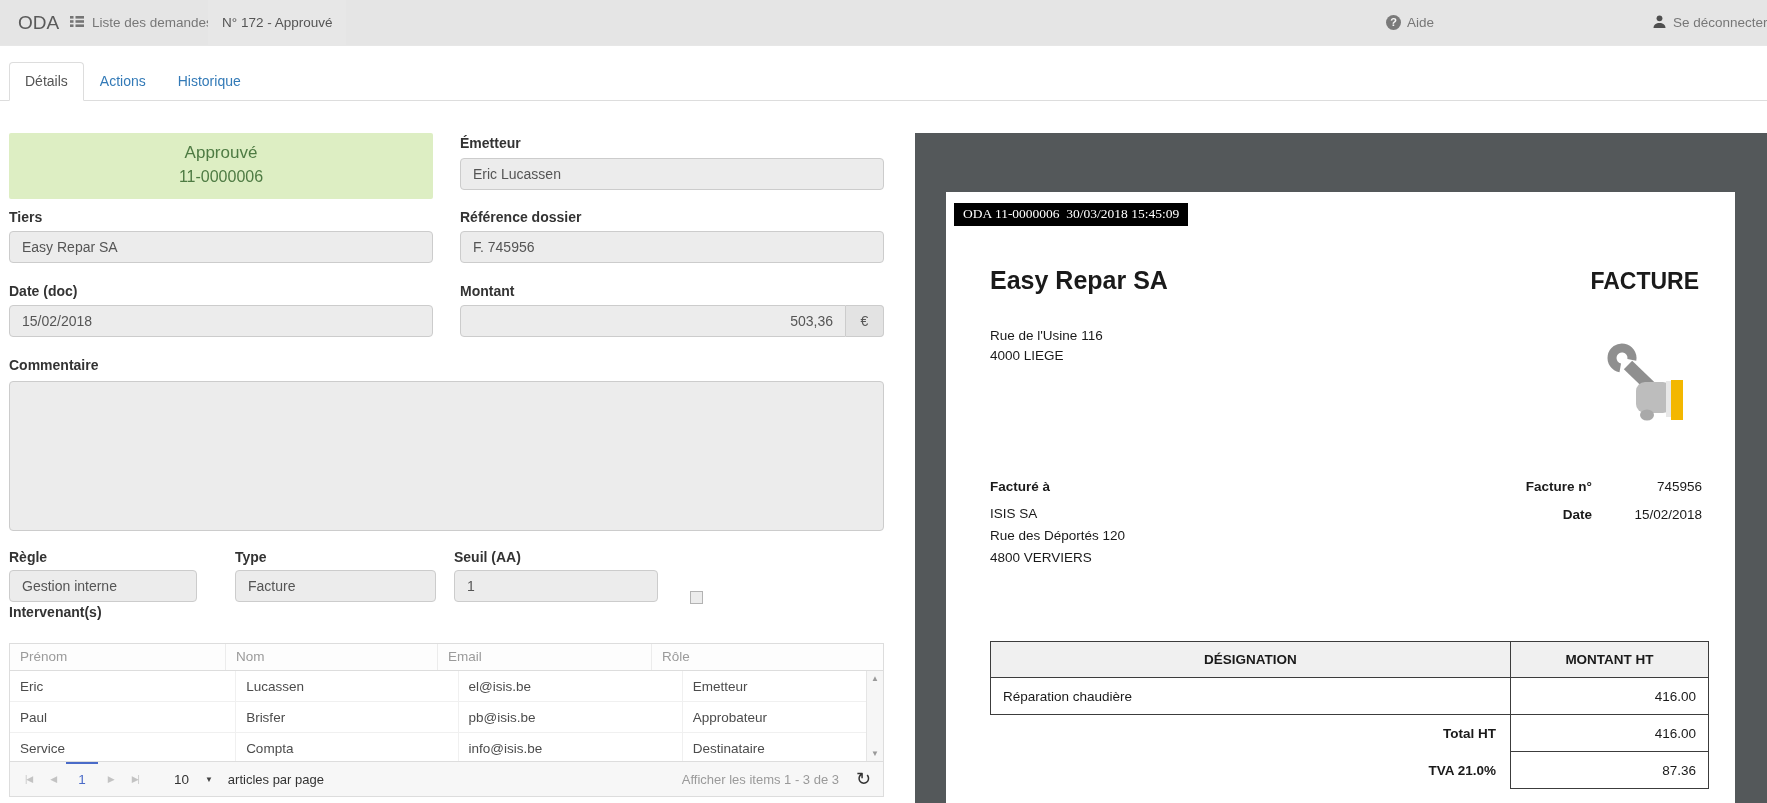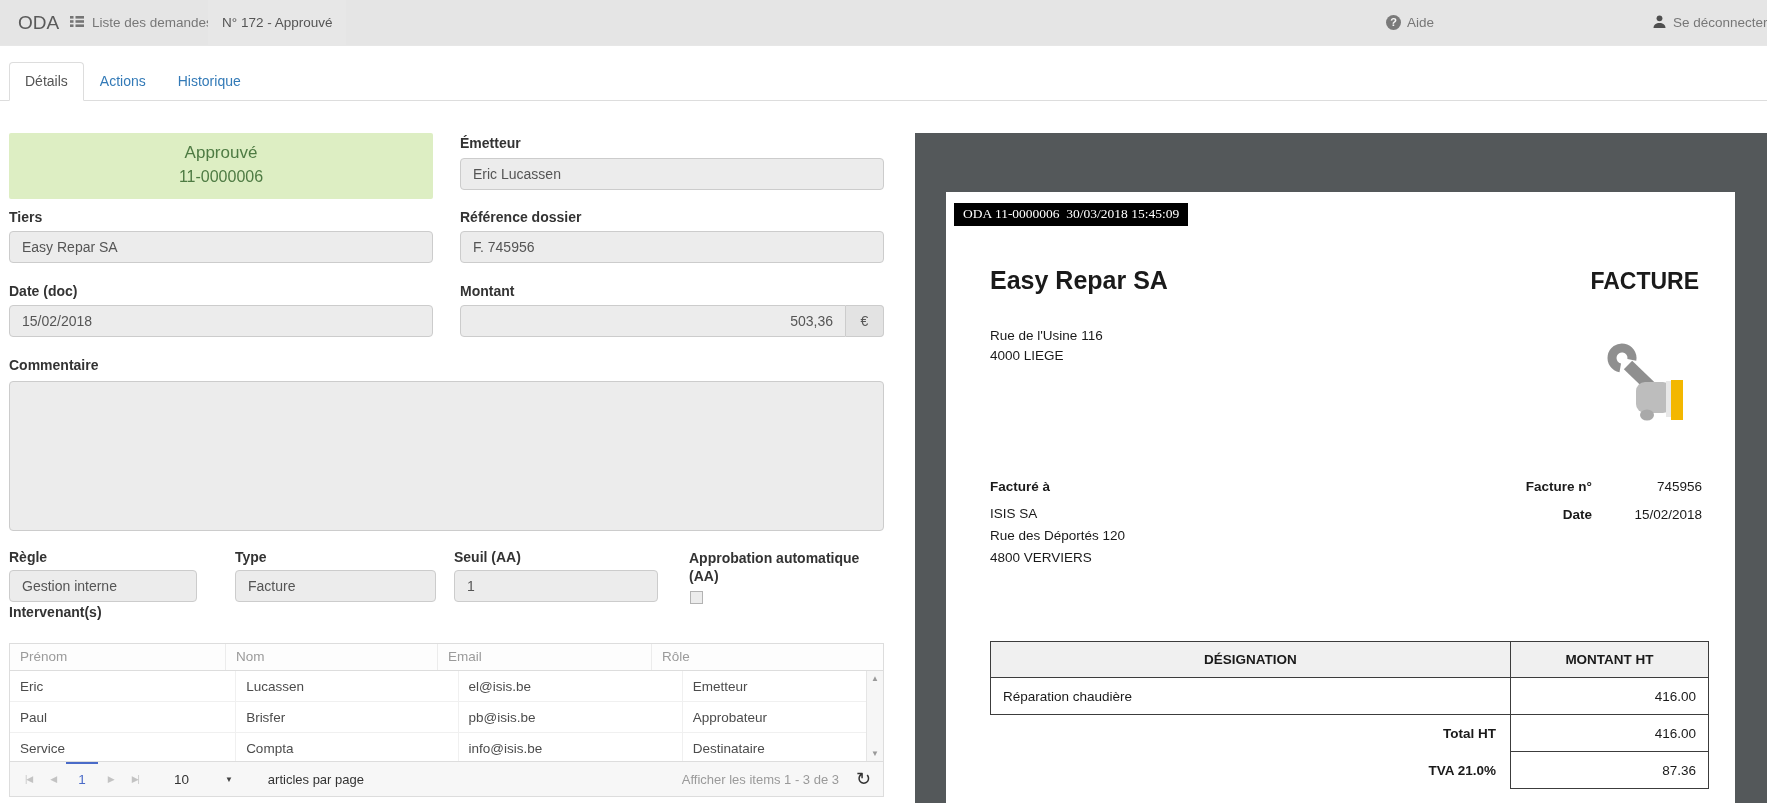--- a/index.html
+++ b/index.html
@@ -51,21 +51,21 @@
   .gc:first-child{border-left:0;}
   .w1{width:215px;} .w2{width:212px;} .w3{width:214px;} .w4{width:215px;}
   .vscroll{position:absolute;right:0;top:0;width:17px;height:90px;background:#f6f6f6;border-left:1px solid #e5e5e5;
            box-sizing:border-box;font-size:8px;color:#999;text-align:center;}
   .vscroll .up{position:absolute;top:3px;left:0;right:0;}
   .vscroll .dn{position:absolute;bottom:3px;left:0;right:0;}
   .gpager{position:absolute;left:0;right:0;bottom:0;height:35px;background:#f7f7f7;border-top:1px solid #ddd;
           display:flex;align-items:center;font-size:13px;color:#333;box-sizing:border-box;}
   .pbtn{color:#c3c3c3;font-size:9px;padding:0 9px;letter-spacing:-1px;}
   .pnum{color:#4a6bc8;border-top:2px solid #4a6bc8;padding:8px 12px 0;font-size:13.5px;align-self:flex-start;margin:0 1px;}
-  .psize{margin-left:26px;display:flex;align-items:center;gap:20px;}
+  .psize{margin-left:26px;display:flex;align-items:center;}
   .psize .num{font-size:13.5px;}
   .psize .caret{font-size:8px;color:#444;margin-left:16px;}
   .psize .lbl{margin-left:15px;}
   .pinfo{position:absolute;right:44px;color:#9a9a9a;}
   .prefresh{position:absolute;right:12px;font-size:18px;color:#333;line-height:1;}
 
   
   .preview{position:absolute;left:915px;top:133px;right:0;bottom:0;background:#54585a;}
   .page{position:absolute;left:31px;top:59px;width:789px;bottom:0;background:#fff;color:#1a1a1a;}
   .stamp{position:absolute;left:8px;top:11px;background:#000;color:#fff;font-family:"Liberation Serif",serif;
@@ -157,21 +157,20 @@
 
   <div class="flabel" style="left:9px;top:549px;">Règle</div>
   <input class="finput" style="left: 9px; top: 570px; width: 188px;" disabled="" value="Gestion interne">
 
   <div class="flabel" style="left:235px;top:549px;">Type</div>
   <input class="finput" style="left: 235px; top: 570px; width: 201px;" disabled="" value="Facture">
 
   <div class="flabel" style="left:454px;top:549px;">Seuil (AA)</div>
   <input class="finput" style="left: 454px; top: 570px; width: 204px;" disabled="" value="1">
 
-  <div class="flabel" style="left:689px;top:549px;width:200px;white-space:normal;line-height:18px;">Approbation automatique (AA)</div>
   <div class="cb"></div>
 
   <div class="flabel" style="left:9px;top:604px;text-align:right;">Intervenant(s)</div>
 
   <div class="grid">
     <div class="ghead">
       <div class="gh w1">Prénom</div>
       <div class="gh w2">Nom</div>
       <div class="gh w3">Email</div>
       <div class="gh w4">Rôle</div>

